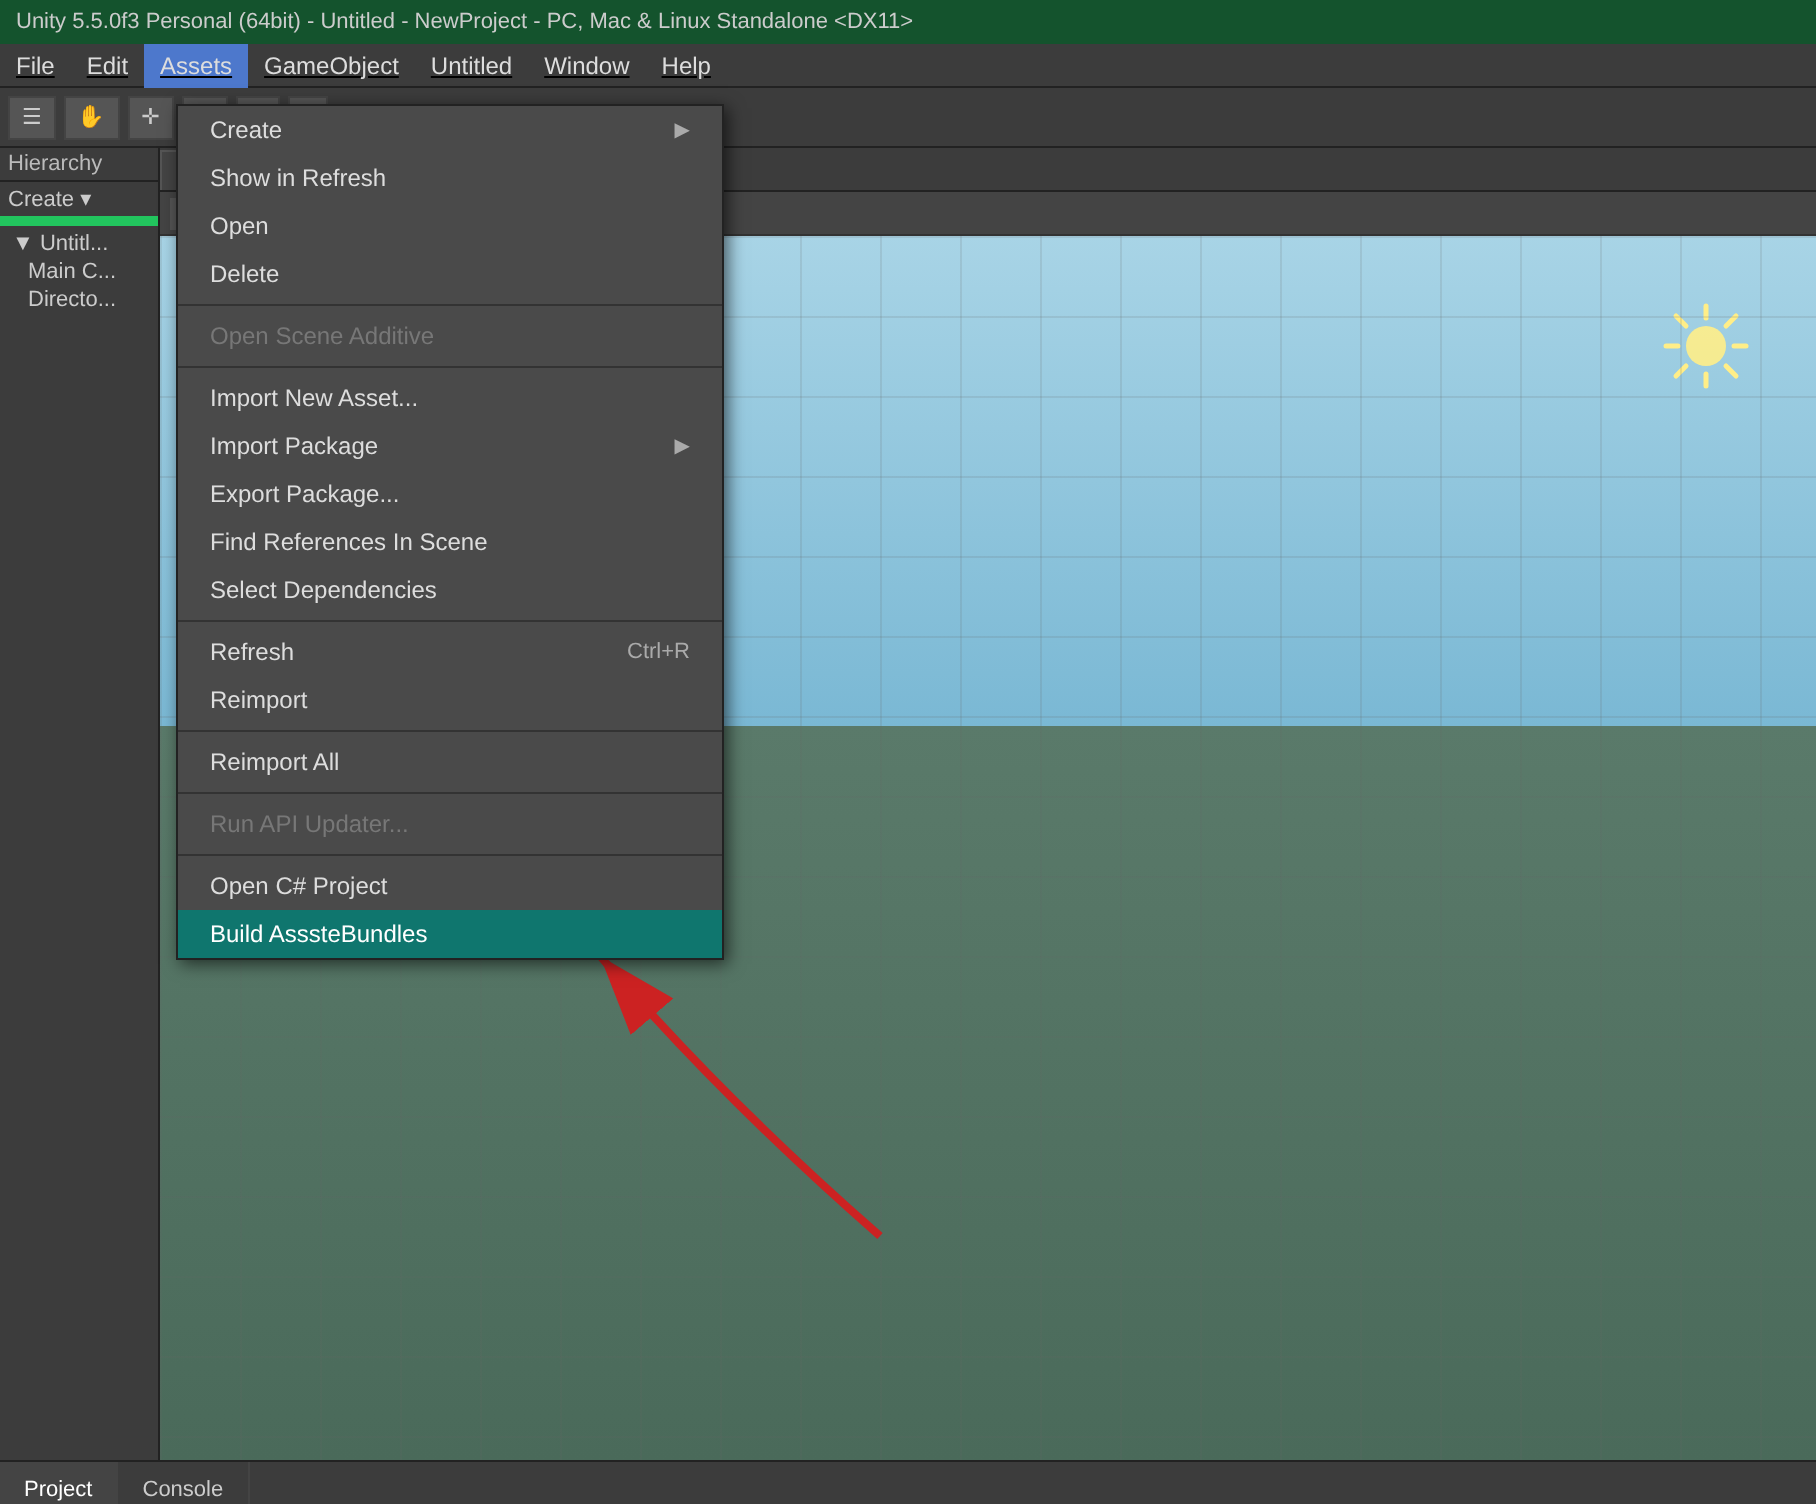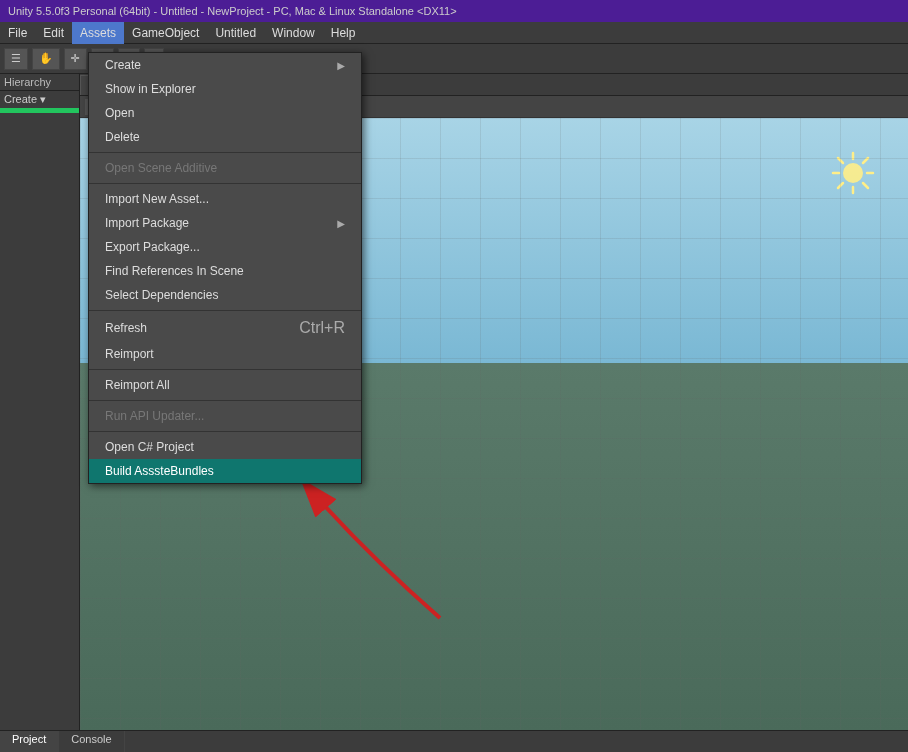--- a/index.html
+++ b/index.html
@@ -8,36 +8,37 @@
       height: 752px;
       font-family: 'Segoe UI', Arial, sans-serif;
       font-size: 12px;
       background: #3c3c3c;
       overflow: hidden;
       position: relative;
     }
 
     
     #title-bar {
-      background: #4c1d95;
+      background: #14532d;
       color: #ccc;
       height: 22px;
       display: flex;
       align-items: center;
       padding: 0 8px;
       font-size: 11px;
     }
 
     
     #menu-bar {
       background: #3c3c3c;
       height: 22px;
       display: flex;
       align-items: center;
       border-bottom: 1px solid #222;
+      text-decoration: underline;
     }
     .menu-item {
       color: #ddd;
       padding: 2px 8px;
       height: 22px;
       display: flex;
       align-items: center;
       cursor: pointer;
       font-size: 12px;
     }
@@ -128,21 +129,21 @@
       height: 1px;
       background: #333;
       margin: 3px 0;
     }
     .dropdown-arrow {
       font-size: 10px;
       color: #aaa;
     }
     .shortcut-text {
       color: #aaa;
-      font-size: 16px;
+      font-size: 11px;
       margin-left: 16px;
     }
 
     
     #scene-area {
       flex: 1;
       background: #3c3c3c;
       position: relative;
       overflow: hidden;
     }
@@ -263,21 +264,21 @@
     }
     .bottom-tab {
       padding: 2px 12px;
       font-size: 11px;
       color: #ccc;
       cursor: pointer;
       background: #3c3c3c;
       border-right: 1px solid #444;
       height: 22px;
       display: flex;
-      align-items: flex-start;
+      align-items: flex-end;
     }
     .bottom-tab.active {
       background: #444;
       color: #fff;
     }
     .project-tree-item {
       padding: 1px 2px;
       display: flex;
       align-items: center;
       gap: 3px;
@@ -309,21 +310,21 @@
   <button class="toolbar-btn">⛶</button>
   <button class="toolbar-btn">⌖</button>
 </div>
 
 <div id="dropdown-menu">
   <div class="dropdown-item">
     <span>Create</span>
     <span class="dropdown-arrow">▶</span>
   </div>
   <div class="dropdown-item">
-    <span>Show in Explorer</span>
+    <span>Show in Refresh</span>
   </div>
   <div class="dropdown-item">
     <span>Open</span>
   </div>
   <div class="dropdown-item">
     <span>Delete</span>
   </div>
   <div class="dropdown-separator"></div>
   <div class="dropdown-item disabled">
     <span>Open Scene Additive</span>
@@ -371,20 +372,31 @@
 </div>
 
 <div id="main-layout">
 
   <div id="left-panel">
     <div id="hierarchy-header">
       <span>Hierarchy</span>
     </div>
     <div style="padding:2px 4px; font-size:11px; color:#ccc; border-bottom:5px solid #22c55e;">
       <span>Create ▾</span>
+    </div>
+    <div id="hierarchy-content">
+      <div class="project-tree-item">
+        <span>▼ Untitl...</span>
+      </div>
+      <div class="project-tree-item" style="padding-left:10px;">
+        <span>Main C...</span>
+      </div>
+      <div class="project-tree-item" style="padding-left:10px;">
+        <span>Directo...</span>
+      </div>
     </div>
   </div>
 
   <div id="scene-area">
 
     <div id="scene-tabs">
       <div class="scene-tab active">
         <span>✦ Scene</span>
       </div>
       <div class="scene-tab">

